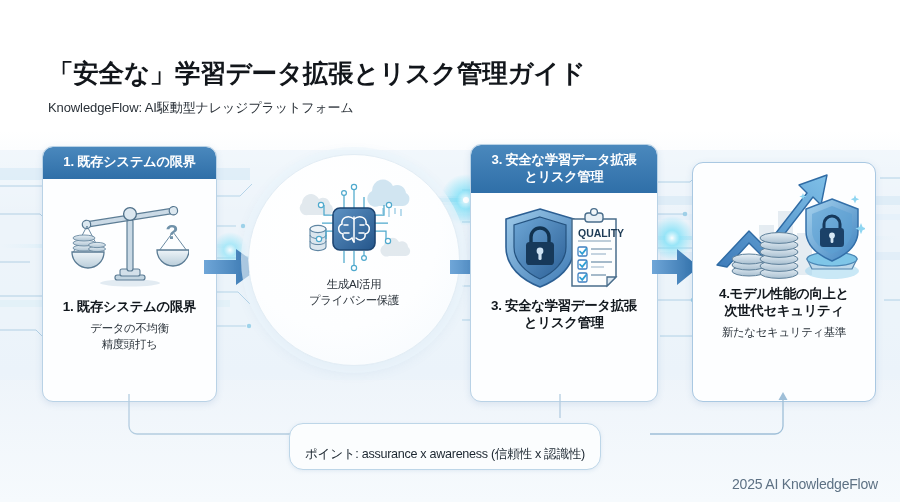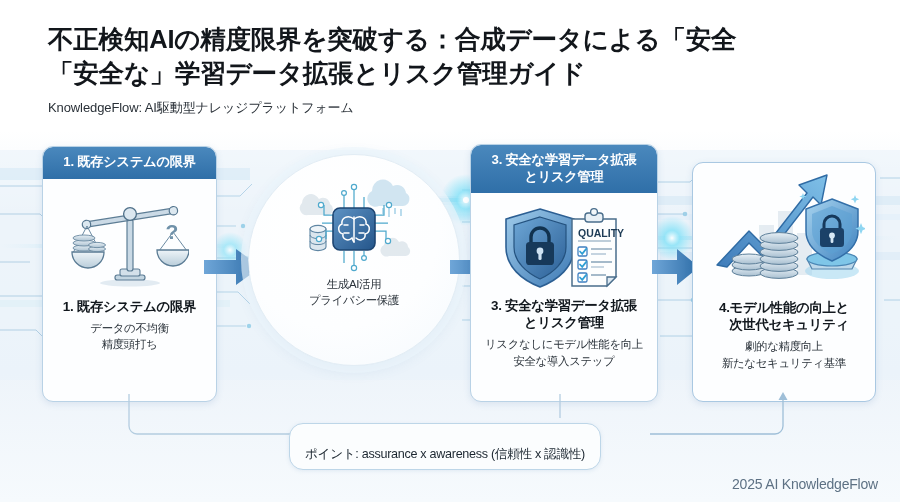--- a/index.html
+++ b/index.html
@@ -60,21 +60,21 @@
   #card1 .card-art{margin-top:6px;}
   #card1 .card-title{margin-top:9px;}
 
   #card3{left:470px;top:8px;width:186px;height:256px;}
   #card3 .card-art{margin-top:4px;}
   #card3 .card-title{margin-top:6px;}
 
   #card4{left:692px;top:26px;width:182px;height:238px;
      border:1.4px solid #a9c8e2;}
   #card4 .card-body{padding-top:4px;}
-  #card4 .card-title{margin-top:14px;text-align:right;}
+  #card4 .card-title{margin-top:0;}
 
   
   #circle{
     position:absolute;left:248px;top:18px;width:212px;height:212px;
     border-radius:50%;
     background:radial-gradient(circle at 42% 34%,#ffffff 0%,#fdfeff 55%,#f4f9fd 100%);
     border:1.6px solid #e2edf5;
     box-shadow:0 0 0 7px rgba(236,245,251,.62),0 3px 16px rgba(70,120,170,.14);
     display:flex;flex-direction:column;align-items:center;
     box-sizing:border-box;padding-top:18px;
@@ -184,21 +184,21 @@
       <rect x="0" y="244" width="250" height="4" fill="url(#glowR)"></rect>
       <circle cx="466" cy="200" r="26" fill="url(#spark)"></circle>
       <circle cx="672" cy="238" r="22" fill="url(#spark)"></circle>
       <circle cx="230" cy="250" r="18" fill="url(#spark)" opacity=".75"></circle>
       <circle cx="466" cy="200" r="3" fill="#ffffff"></circle>
     </svg>
   </div>
 
   <div class="header">
     <h1 class="title">
-      <span>不正検知AIの精度限界を突破する：合成データによる「安全</span><br>
+      <br>
       <span>「安全な」学習データ拡張とリスク管理ガイド</span>
     </h1>
     <p class="subtitle">KnowledgeFlow: AI駆動型ナレッジプラットフォーム</p>
   </div>
 
   <div class="flow">
 
     <div class="card" id="card1">
       <div class="card-head">1. 既存システムの限界</div>
       <div class="card-body">
@@ -374,24 +374,20 @@
                 <path d="M80 72.5 l2.2 2.4 l4 -5" fill="none" stroke="#2f9fd4" stroke-width="1.7" stroke-linecap="round"></path>
                 <line x1="91" y1="70" x2="106" y2="70" stroke="#8fa9bd" stroke-width="1.6"></line>
               </g>
             </g>
           </svg>
         </div>
         <div class="card-title">
           <div>3. 安全な学習データ拡張</div>
           <div>とリスク管理</div>
         </div>
-        <div class="card-desc">
-          <div>リスクなしにモデル性能を向上</div>
-          <div>安全な導入ステップ</div>
-        </div>
       </div>
     </div>
 
     <svg class="arrow" style="left:652px;top:112px" width="48" height="38" viewBox="0 0 48 38">
       <path d="M0 12 H25 V1 L47 19 L25 37 V26 H0 Z" fill="url(#arrowG)"></path>
     </svg>
 
     <div class="card" id="card4">
       <div class="card-body">
         <div class="card-art">
@@ -452,21 +448,20 @@
               <path d="M152 28 l1.2 3 l3 1.2 l-3 1.2 l-1.2 3 l-1.2 -3 l-3 -1.2 l3 -1.2 z"></path>
               <path d="M100 26 l1 2.6 l2.6 1 l-2.6 1 l-1 2.6 l-1 -2.6 l-2.6 -1 l2.6 -1 z"></path>
             </g>
           </svg>
         </div>
         <div class="card-title">
           <div>4.モデル性能の向上と</div>
           <div>次世代セキュリティ</div>
         </div>
         <div class="card-desc">
-          <div>劇的な精度向上</div>
           <div>新たなセキュリティ基準</div>
         </div>
       </div>
     </div>
   </div>
 
   <svg class="connector" viewBox="0 0 900 80">
     <path d="M129 24 V56 a8 8 0 0 0 8 8 H300" fill="none" stroke="#b4cde0" stroke-width="1.3"></path>
     <path d="M560 24 V48" fill="none" stroke="#b4cde0" stroke-width="1.3"></path>
     <path d="M650 64 H775 a8 8 0 0 0 8 -8 V28" fill="none" stroke="#9fbfd8" stroke-width="1.3"></path>

